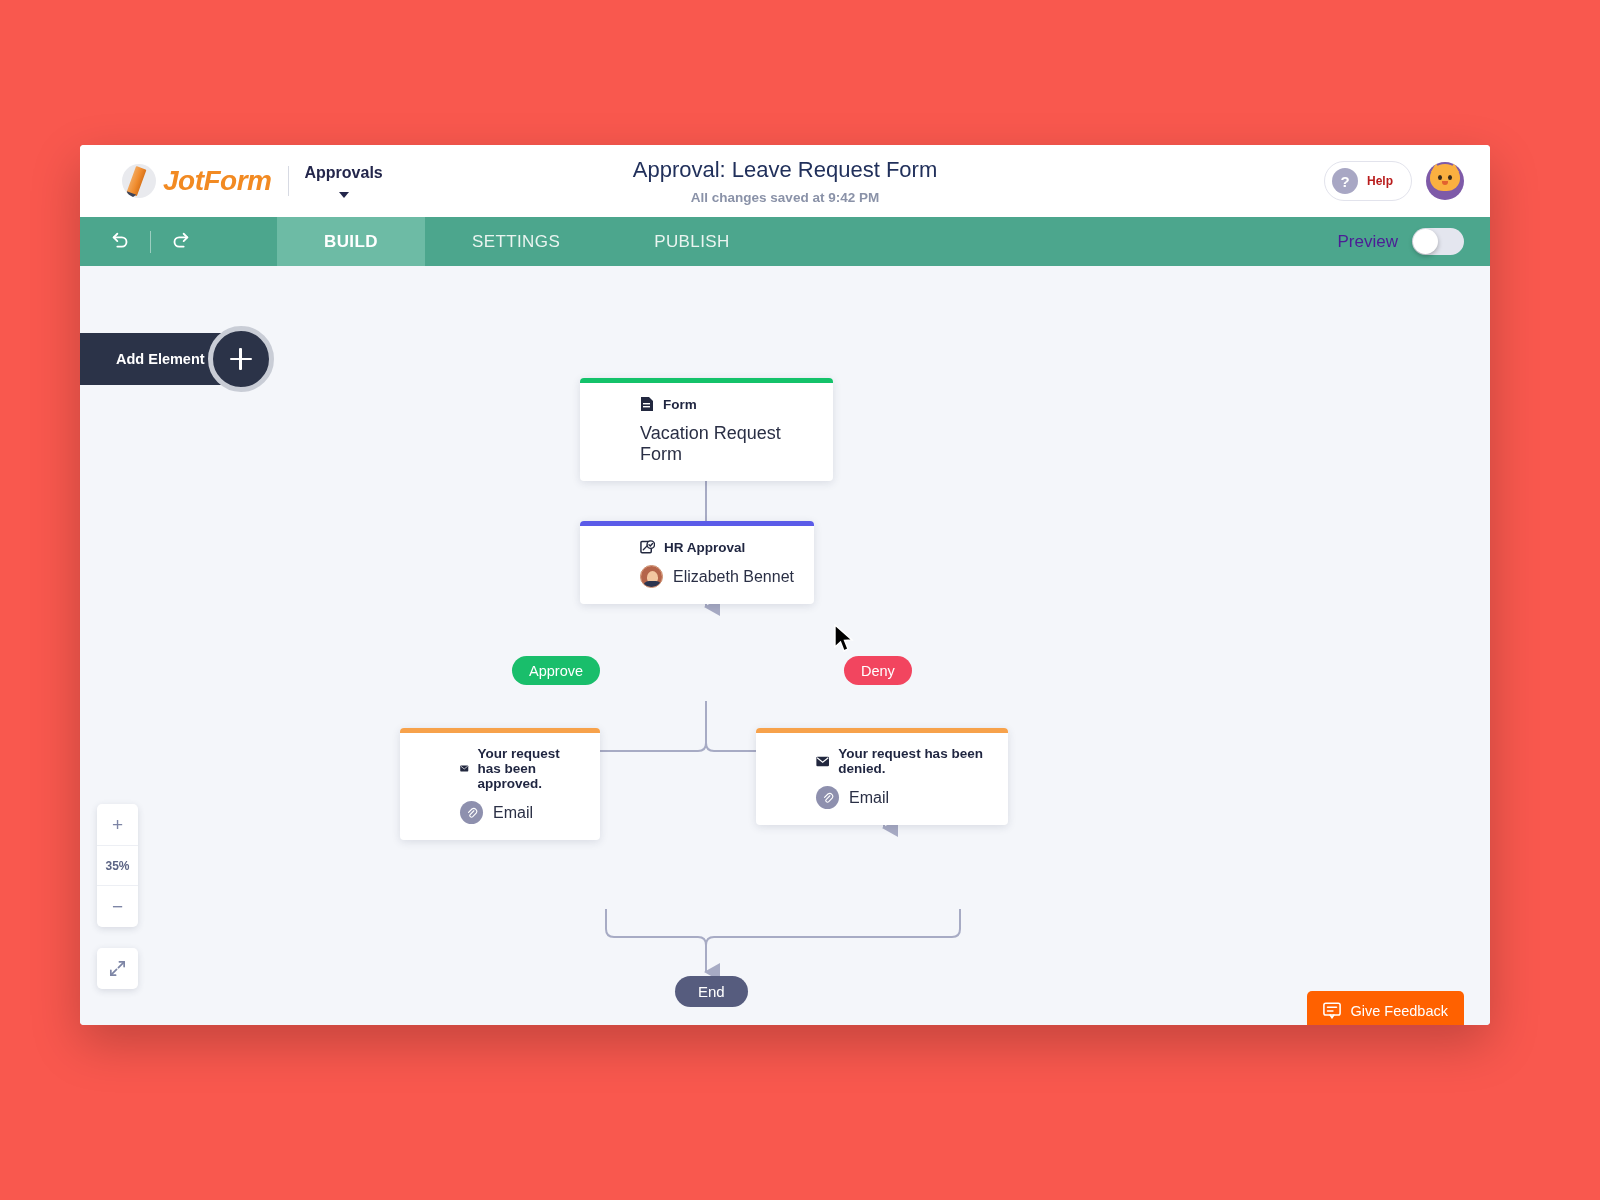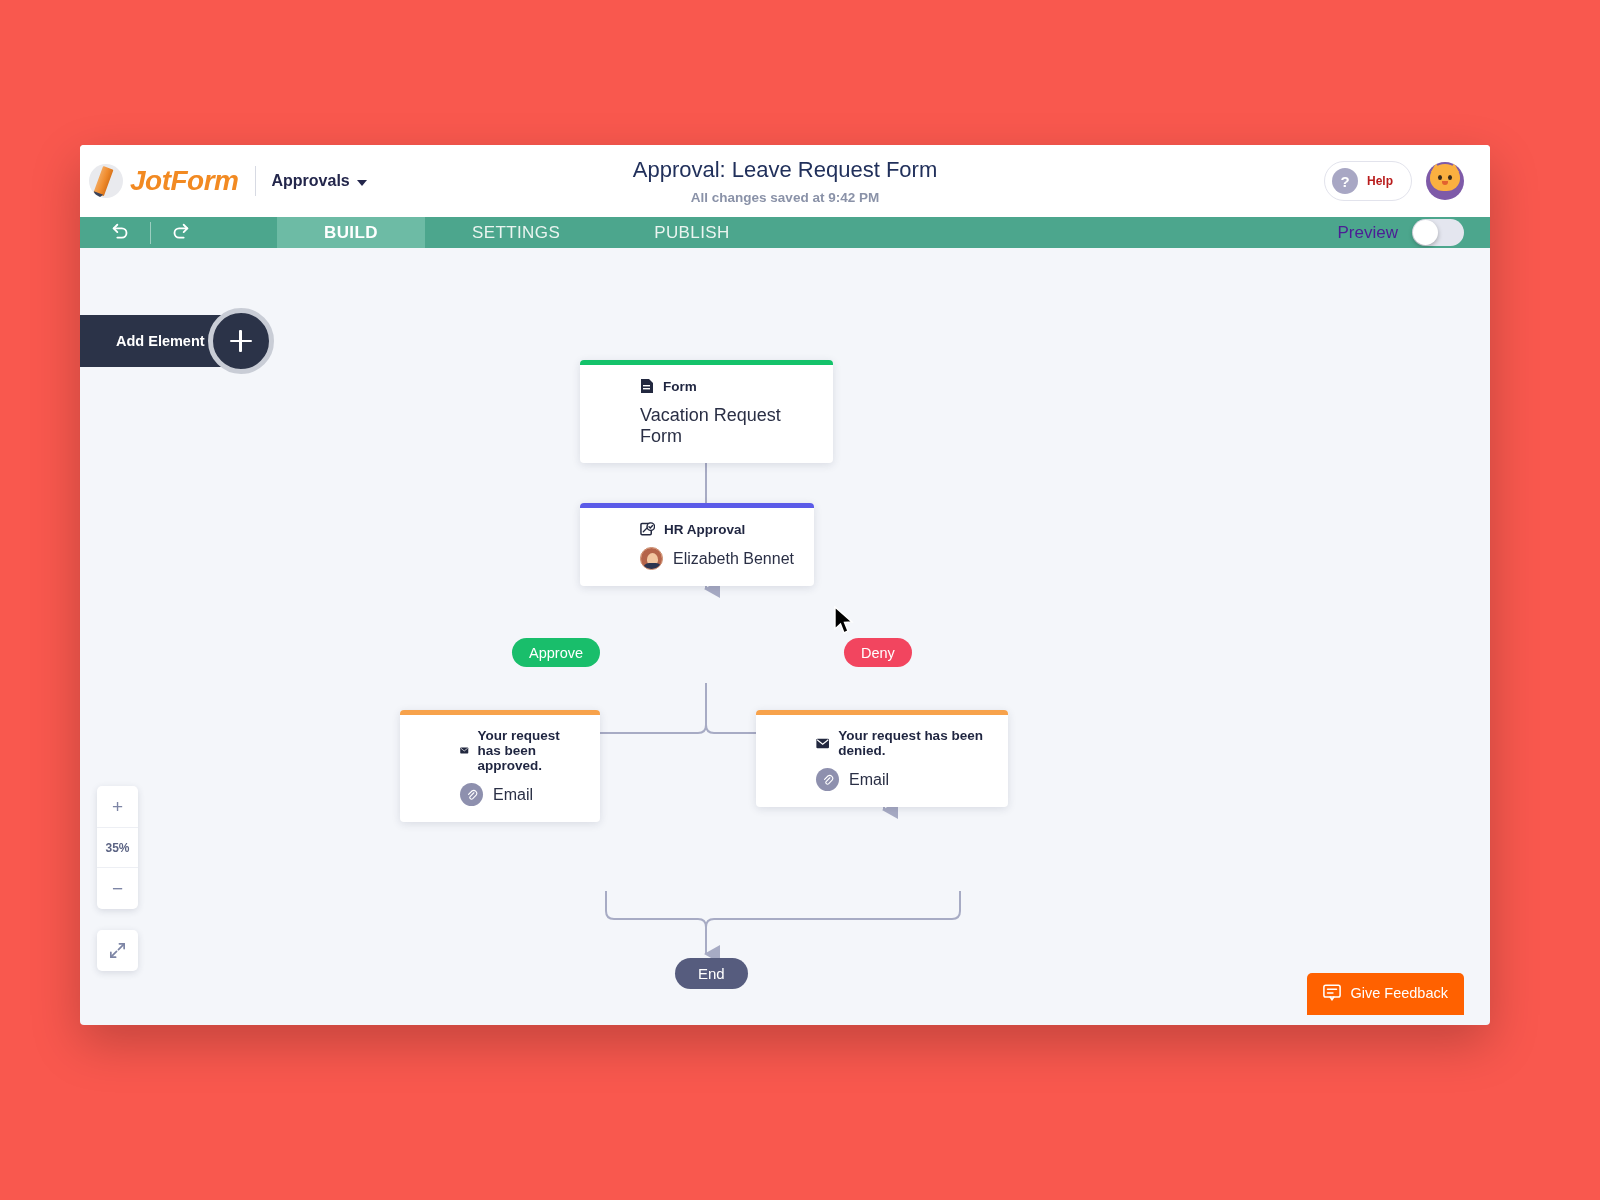--- a/index.html
+++ b/index.html
@@ -20,21 +20,21 @@
   }
 
   
   .header {
     position: relative;
     height: 72px;
     background: #ffffff;
     display: flex;
     align-items: center;
   }
-  .brand { display: flex; align-items: center; padding-left: 9px; }
+  .brand { display: flex; align-items: center; padding-left: 42px; }
   .logo-badge {
     width: 34px; height: 34px; border-radius: 50%;
     background: #E9EAEE;
     position: relative; overflow: hidden;
     margin-right: 7px;
   }
   .logo-badge .pencil {
     position: absolute; left: 9px; top: 3px;
     width: 11px; height: 28px;
     background: linear-gradient(90deg, #F2A65A 0%, #F08C2E 55%, #D9741B 100%);
@@ -46,21 +46,21 @@
     border-left: 5.5px solid transparent; border-right: 5.5px solid transparent;
     border-top: 7px solid #3B4359;
   }
   .logo-text {
     font-size: 28px; font-weight: bold; font-style: italic;
     color: #F28A22; letter-spacing: -0.5px;
   }
   .brand-sep { width:1px; height:30px; background:#D7DAE3; margin:0 16px; }
   .section-name {
     font-size: 16px; font-weight: bold; color: #23264B;
-    display:flex; align-items:center; gap:7px;
+    display:flex; align-items:center; gap:7px;flex-direction:column;
   }
   .caret-dn {
     width:0;height:0;border-left:5px solid transparent;border-right:5px solid transparent;
     border-top:6px solid #23264B; margin-top:3px;
   }
   .header-center {
     position:absolute; left:0; right:0; top:12px;
     text-align:center; pointer-events:none;
   }
   .doc-title { font-size:22px; color:#21305B; }
@@ -98,21 +98,21 @@
     position:absolute; top:13px; width:4px;height:5px;border-radius:50%;background:#3B2A1A;
   }
   .avatar-cat .eye-l{left:12px;} .avatar-cat .eye-r{right:12px;}
   .avatar-cat .mouth {
     position:absolute; top:19px; left:16px; width:6px;height:4px;
     background:#E2622F; border-radius:0 0 6px 6px;
   }
 
   
   .toolbar {
-    height:31px; background:#4CA68D;
+    height:49px; background:#4CA68D;
     display:flex; align-items:stretch; position:relative;
   }
   .tb-left { display:flex; align-items:center; gap:2px; padding-left:24px; }
   .icon-btn {
     width:34px;height:34px;display:flex;align-items:center;justify-content:center;
     cursor:pointer; border-radius:4px;
   }
   .tb-div { width:1px; height:22px; background:rgba(255,255,255,0.45); margin:0 10px; align-self:center; }
   .tabs { display:flex; align-items:stretch; margin-left:80px; }
   .tab {

